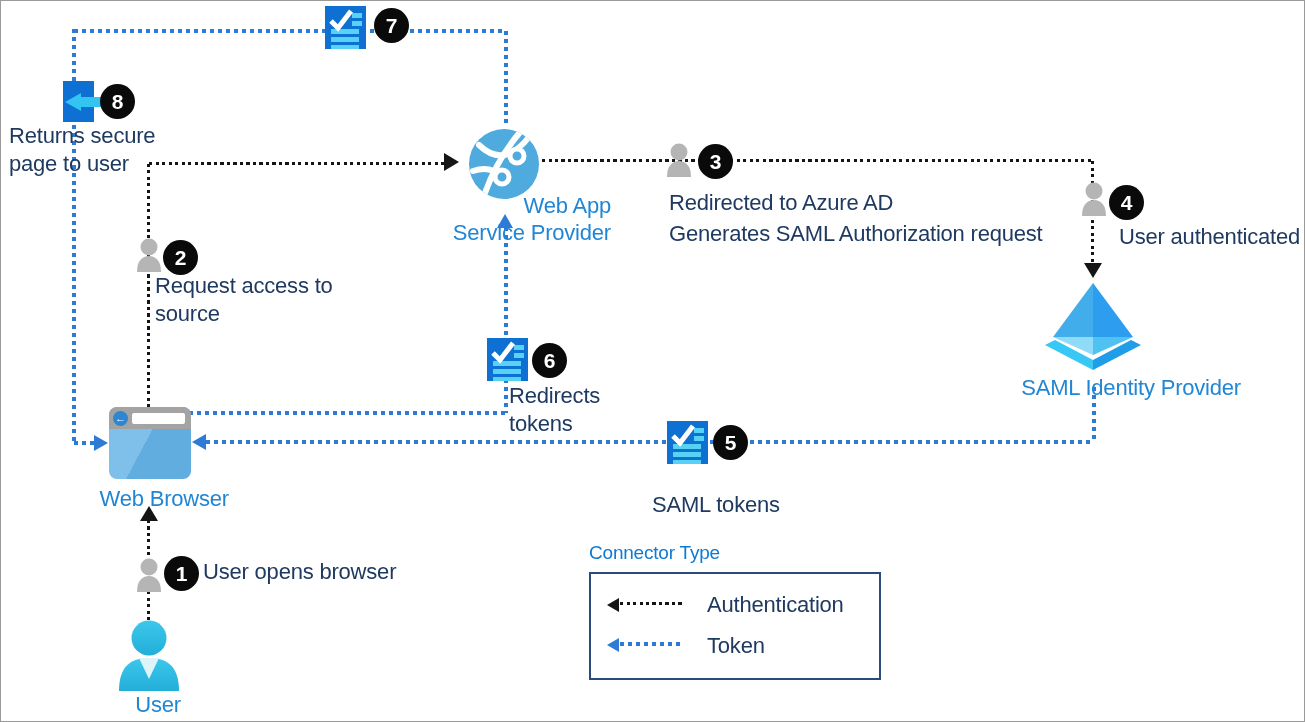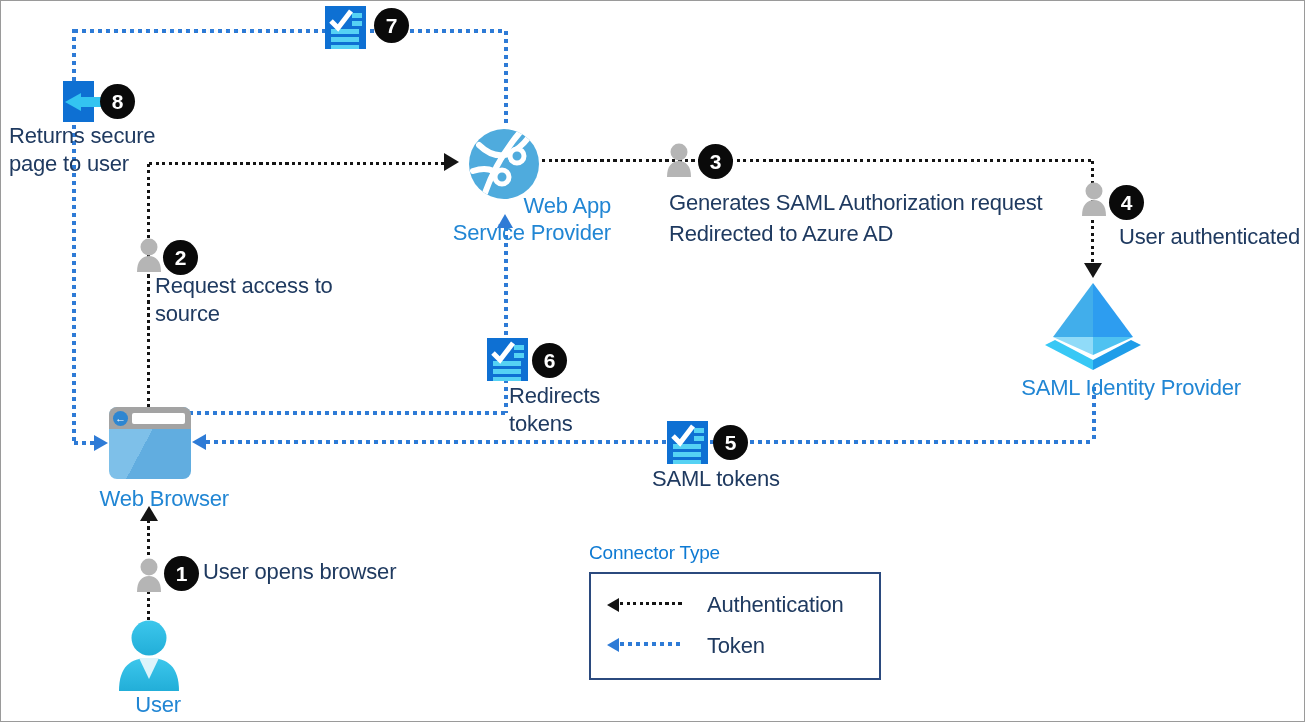--- a/index.html
+++ b/index.html
@@ -130,22 +130,22 @@
   </div>
 
   <div class="icon-wrap" style="left:665px;top:142px;">
     <svg width="26" height="34" viewBox="0 0 26 34">
       <circle cx="13" cy="9" r="8.5" fill="#b5b5b5"></circle>
       <path d="M1 34 C1 23 6 18 13 18 C20 18 25 23 25 34 Z" fill="#b5b5b5"></path>
     </svg>
   </div>
   <div class="badge" style="left:697px;top:143px;">3</div>
   <div class="step-text" style="left:668px;top:186px;line-height:31px;white-space:nowrap;">
+    <div>Redirected to Azure AD</div>
     <div>Generates SAML Authorization request</div>
-    <div>Redirected to Azure AD</div>
   </div>
 
   <div class="icon-wrap" style="left:1080px;top:181px;">
     <svg width="26" height="34" viewBox="0 0 26 34">
       <circle cx="13" cy="9" r="8.5" fill="#b5b5b5"></circle>
       <path d="M1 34 C1 23 6 18 13 18 C20 18 25 23 25 34 Z" fill="#b5b5b5"></path>
     </svg>
   </div>
   <div class="badge" style="left:1108px;top:184px;">4</div>
   <div class="step-text" style="left:1103px;top:222px;white-space:nowrap;margin-left:15px;">User authenticated</div>
@@ -199,21 +199,21 @@
       <rect x="0" y="0" width="41" height="43" fill="#0e70d3"></rect>
       <rect x="27" y="7" width="10" height="5" fill="#55d2f4"></rect>
       <rect x="27" y="15" width="10" height="5" fill="#55d2f4"></rect>
       <rect x="6" y="23" width="28" height="5" fill="#55d2f4"></rect>
       <rect x="6" y="31" width="28" height="5" fill="#55d2f4"></rect>
       <rect x="6" y="39" width="28" height="4" fill="#55d2f4"></rect>
       <path d="M6 15 L13 22 L26 5" stroke="#ffffff" stroke-width="5" fill="none"></path>
     </svg>
   </div>
   <div class="badge" style="left:712px;top:424px;">5</div>
-  <div class="step-text" style="left:651px;top:464px;white-space:nowrap;">SAML tokens</div>
+  <div class="step-text" style="left:651px;top:490px;white-space:nowrap;">SAML tokens</div>
 
   <div class="icon-wrap" style="left:135px;top:557px;">
     <svg width="26" height="34" viewBox="0 0 26 34">
       <circle cx="13" cy="9" r="8.5" fill="#b5b5b5"></circle>
       <path d="M1 34 C1 23 6 18 13 18 C20 18 25 23 25 34 Z" fill="#b5b5b5"></path>
     </svg>
   </div>
   <div class="badge" style="left:163px;top:555px;">1</div>
   <div class="step-text" style="left:202px;top:557px;white-space:nowrap;">User opens browser</div>
 

